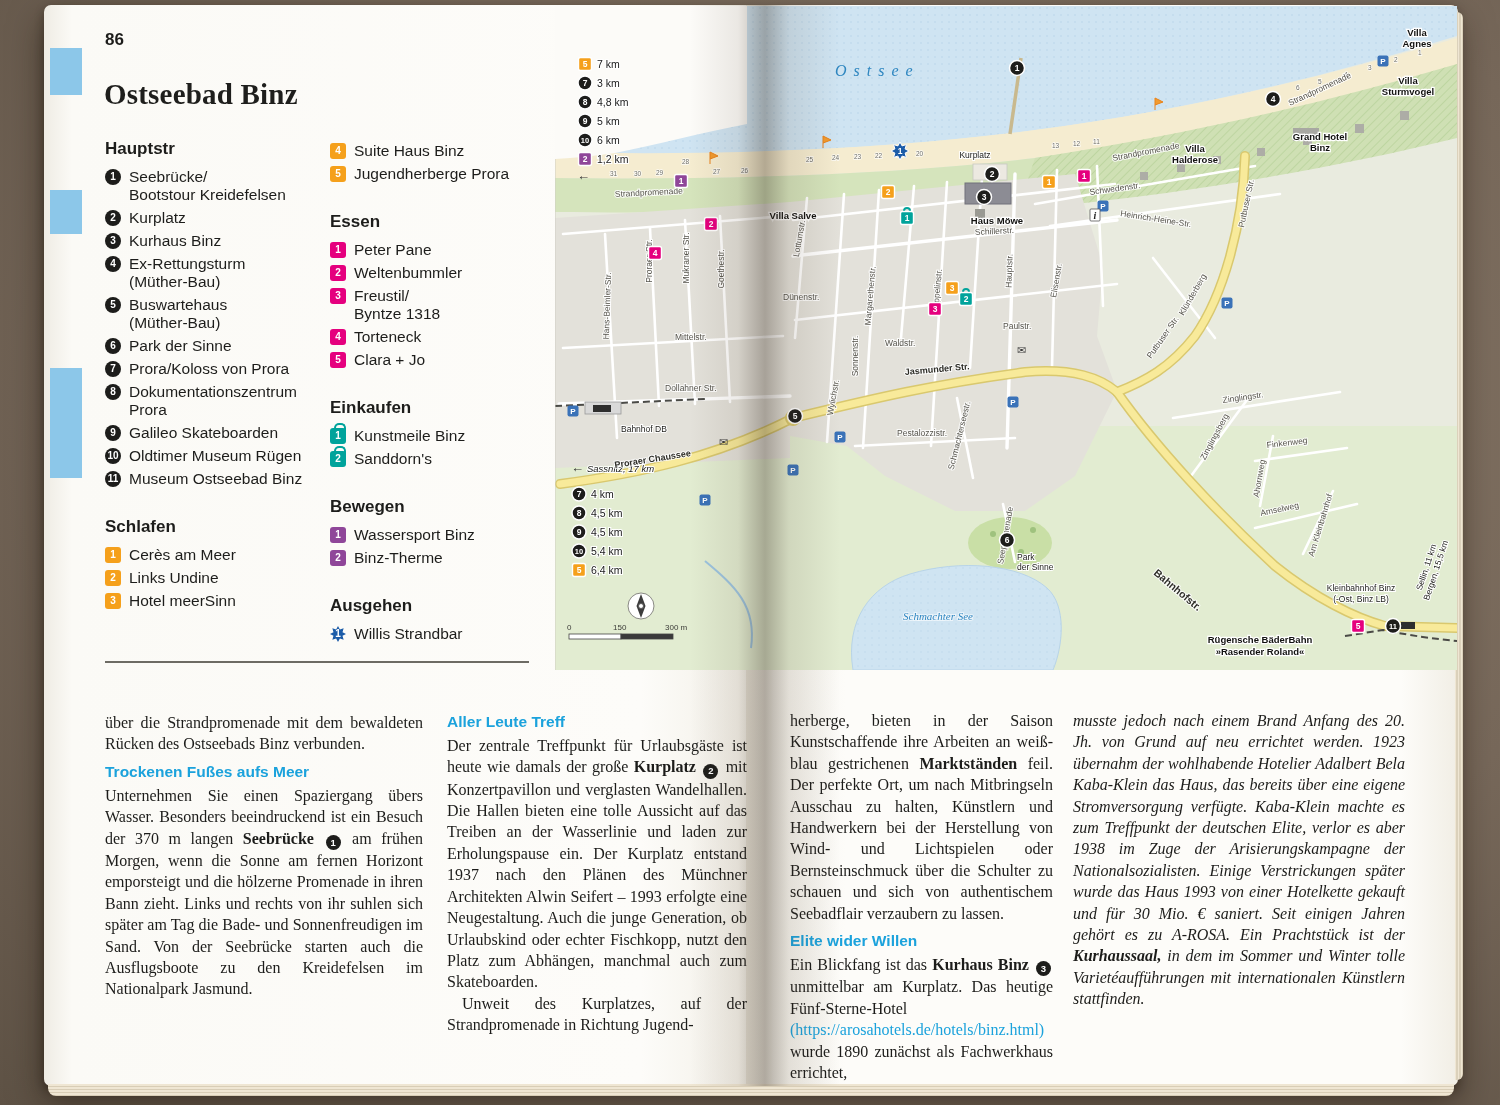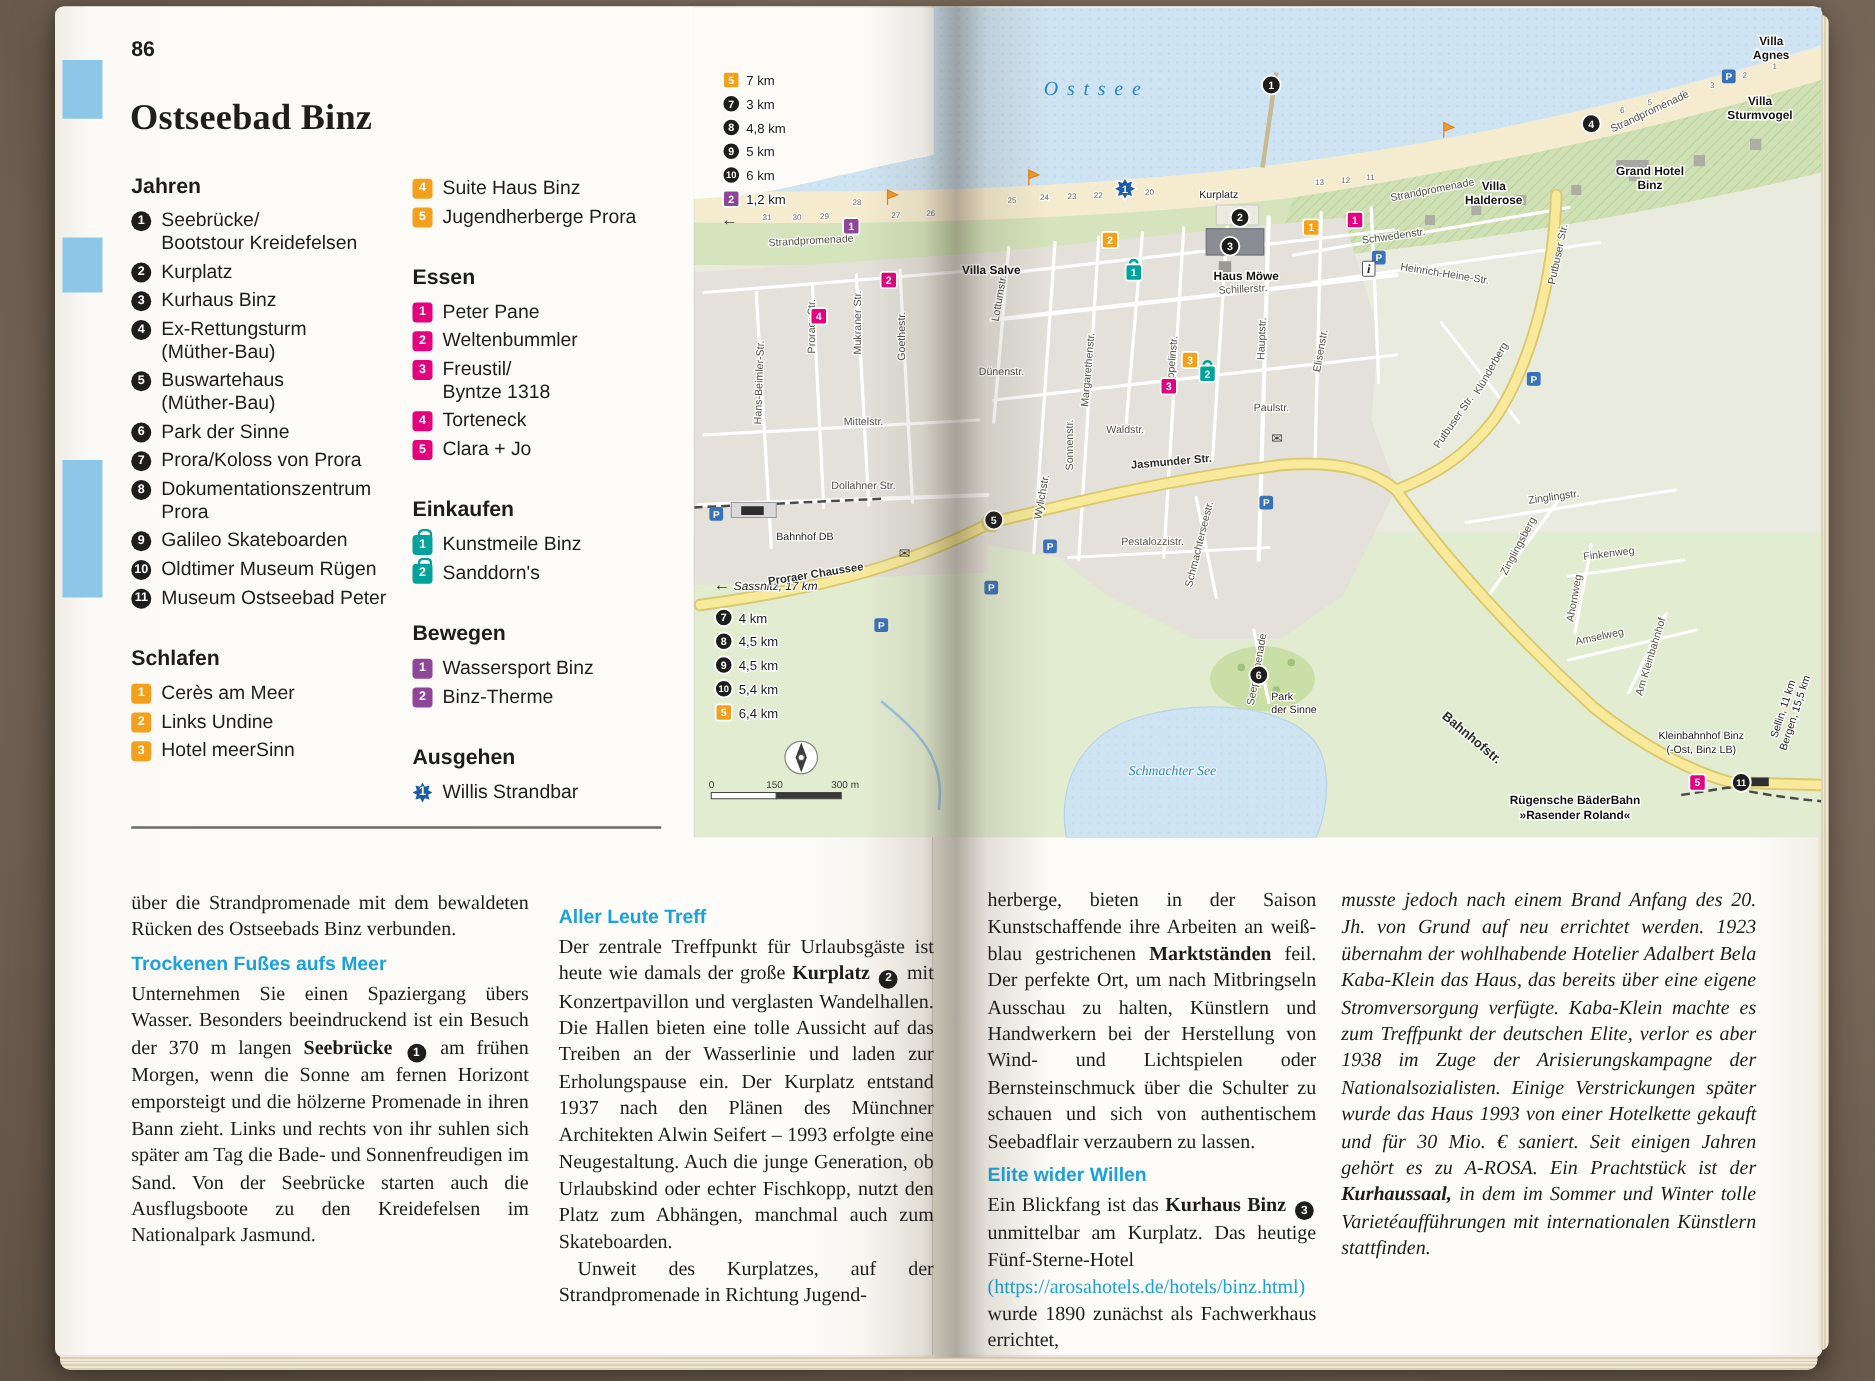--- a/index.html
+++ b/index.html
@@ -96,21 +96,21 @@
   <div class="edge-bottom"></div>
   <div class="edge-right"></div>
   <div class="tab tab1"></div>
   <div class="tab tab2"></div>
   <div class="tab tab3"></div>
 
   <div class="abs pagenum" style="left:105px;top:30px;text-align:center;">86</div>
   <h1 class="abs booktitle" style="left:104px;top:78px;margin:0;text-align:right;">Ostseebad Binz</h1>
 
   <div class="abs legend-col" style="left:105px;top:140px;width:222px;">
-    <h2 class="lh">Jahren</h2>
+    <h2 class="lh">Hauptstr</h2>
     <div>
 
         <div class="li">
           <span class="mk mk-black">1</span>
           <span class="ll">Seebrücke/
 Bootstour Kreidefelsen</span>
         </div>
 
         <div class="li">
           <span class="mk mk-black">2</span>
@@ -155,21 +155,21 @@
           <span class="ll">Galileo Skateboarden</span>
         </div>
 
         <div class="li">
           <span class="mk mk-black">10</span>
           <span class="ll">Oldtimer Museum Rügen</span>
         </div>
 
         <div class="li">
           <span class="mk mk-black">11</span>
-          <span class="ll">Museum Ostseebad Peter</span>
+          <span class="ll">Museum Ostseebad Binz</span>
         </div>
       </div>
     <h2 class="lh mt">Schlafen</h2>
     <div>
 
         <div class="li">
           <span class="mk mk-orange">1</span>
           <span class="ll">Cerès am Meer</span>
         </div>
 
@@ -685,21 +685,21 @@
     </g>
   </svg>
 
   <div class="abs article" style="left:105px;top:712px;width:318px;">
     <p><span>über die Strandpromenade mit dem bewaldeten Rücken des Ostseebads Binz verbunden.</span></p>
     <h3 class="bh">Trockenen Fußes aufs Meer</h3>
     <p><span>Unternehmen Sie einen Spaziergang übers Wasser. Besonders beeindruckend ist ein Besuch der 370 m langen </span><b>Seebrücke</b> <span class="inmk">1</span><span> am frühen Morgen, wenn die Sonne am fernen Horizont emporsteigt und die hölzerne Promenade in ihren Bann zieht. Links und rechts von ihr suhlen sich später am Tag die Bade- und Sonnenfreudigen im Sand. Von der Seebrücke starten auch die Ausflugsboote zu den Kreidefelsen im Nationalpark Jasmund.</span></p>
   </div>
 
   <div class="abs article" style="left:447px;top:712px;width:300px;">
-    <h3 class="bh" style="margin-top:12px;">Aller Leute Treff</h3>
+    <h3 class="bh" style="margin-top:0;">Aller Leute Treff</h3>
     <p><span>Der zentrale Treffpunkt für Urlaubsgäste ist heute wie damals der große </span><b>Kurplatz</b> <span class="inmk">2</span><span> mit Konzertpavillon und verglasten Wandelhallen. Die Hallen bieten eine tolle Aussicht auf das Treiben an der Wasserlinie und laden zur Erholungspause ein. Der Kurplatz entstand 1937 nach den Plänen des Münchner Architekten Alwin Seifert – 1993 erfolgte eine Neugestaltung. Auch die junge Generation, ob Urlaubskind oder echter Fischkopp, nutzt den Platz zum Abhängen, manchmal auch zum Skateboarden.</span></p>
     <p class="ind">Unweit des Kurplatzes, auf der Strandpromenade in Richtung Jugend-</p>
   </div>
 
   <div class="abs article" style="left:790px;top:710px;width:263px;">
     <p><span>herberge, bieten in der Saison Kunstschaffende ihre Arbeiten an weiß-blau gestrichenen </span><b>Marktständen</b><span> feil. Der perfekte Ort, um nach Mitbringseln Ausschau zu halten, Künstlern und Handwerkern bei der Herstellung von Wind- und Lichtspielen oder Bernsteinschmuck über die Schulter zu schauen und sich von authentischem Seebadflair verzaubern zu lassen.</span></p>
     <h3 class="bh">Elite wider Willen</h3>
     <p><span>Ein Blickfang ist das </span><b>Kurhaus Binz</b> <span class="inmk">3</span><span> unmittelbar am Kurplatz. Das heutige Fünf-Sterne-Hotel </span><span class="lk">(https://arosahotels.de/hotels/binz.html)</span><span> wurde 1890 zunächst als Fachwerkhaus errichtet,</span></p>
   </div>
 

